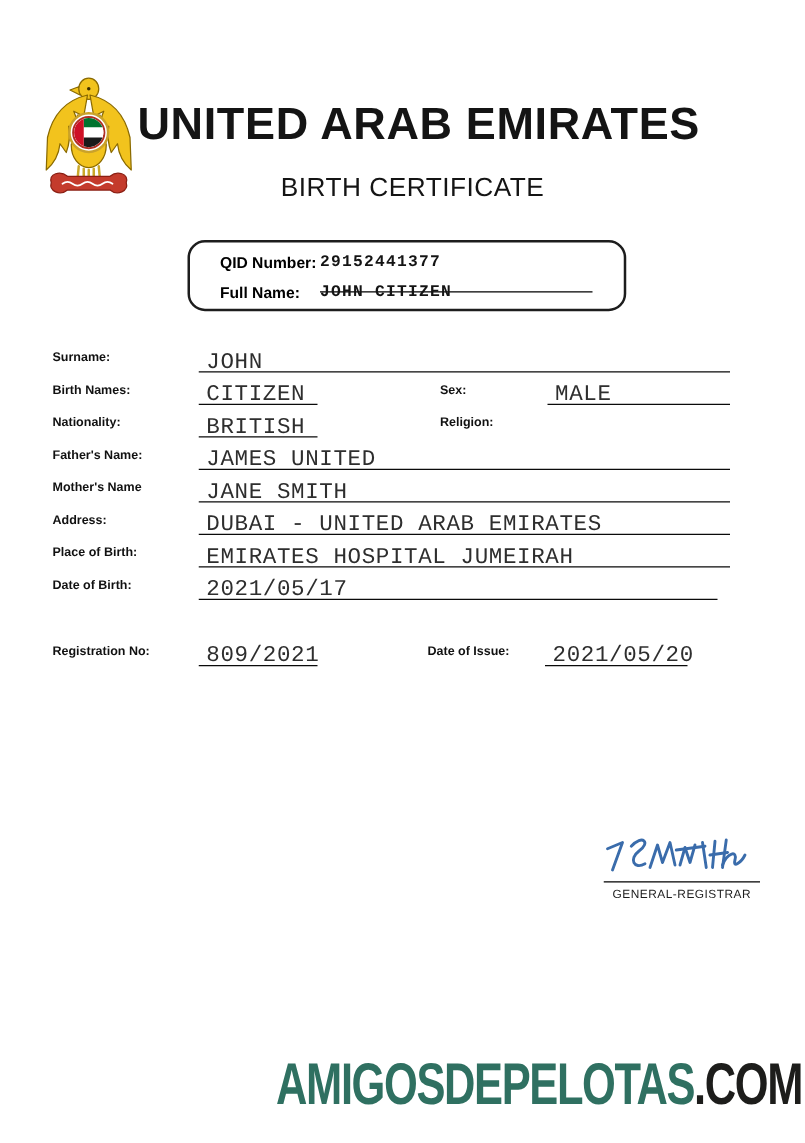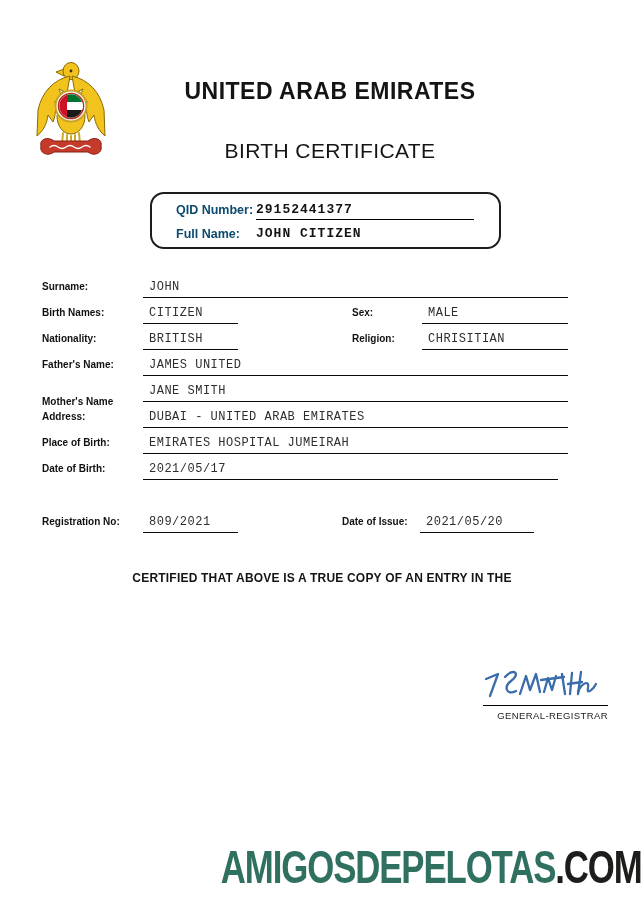--- a/index.html
+++ b/index.html
@@ -5,55 +5,55 @@
   html,body{margin:0;padding:0;background:#ffffff;}
   .page{
     position:relative;
     width:644px;height:914px;
     background:#ffffff;
     font-family:"Liberation Sans","DejaVu Sans",sans-serif;
     overflow:hidden;
   }
   .country-title{
     position:absolute;left:110px;top:78px;width:440px;
-    text-align:center;font-size:23px;font-weight:bold;color:#141414;
+    text-align:center;font-size:36px;font-weight:bold;color:#141414;
     letter-spacing:0.5px;white-space:nowrap;
   }
   .doc-title{
     position:absolute;left:110px;top:139px;width:440px;
     text-align:center;font-size:21px;font-weight:normal;color:#141414;
     letter-spacing:0.4px;white-space:nowrap;
   }
   .emblem{position:absolute;left:33px;top:60px;width:76px;height:104px;}
   .qid-box{
     position:absolute;left:150px;top:192px;width:347px;height:53px;
     border:2px solid #1d1d1d;border-radius:14px;background:#fff;
   }
-  .qid-box .lbl{position:absolute;font-size:12.5px;font-weight:bold;color:#0c4a6e;white-space:nowrap;}
+  .qid-box .lbl{position:absolute;font-size:12.5px;font-weight:bold;color:#000000;white-space:nowrap;}
   .qid-box .val{
     position:absolute;font-family:"Liberation Mono","DejaVu Sans Mono",monospace;
     font-size:13px;font-weight:bold;color:#141414;white-space:nowrap;letter-spacing:1px;
   }
   .qid-underline{border-bottom:1.5px solid #000;}
   .lbl{position:absolute;font-size:10px;font-weight:bold;color:#111;white-space:nowrap;}
   .fval{
     position:absolute;
     font-family:"Liberation Mono","DejaVu Sans Mono",monospace;
-    font-size:12px;color:#2e2e2e;white-space:nowrap;
+    font-size:18px;color:#2e2e2e;white-space:nowrap;
     border-bottom:1px solid #0a0a0a;
-    padding:0 0 3px 6px;height:14px;letter-spacing:0.5px;
+    padding:0 0 3px 6px;height:14px;letter-spacing:0.5px;margin-left:16px;
   }
   .cert-line{
     position:absolute;left:0;width:644px;text-align:center;
     font-size:12px;font-weight:bold;color:#141414;letter-spacing:0.2px;white-space:pre;
   }
   .sig-svg{position:absolute;left:478px;top:664px;width:122px;height:42px;}
   .sig-line{position:absolute;left:483px;top:705px;width:125px;border-top:1.5px solid #000;}
   .sig-title{
-    position:absolute;left:483px;top:710px;width:125px;text-align:right;
+    position:absolute;left:483px;top:710px;width:125px;text-align:center;
     font-size:9.5px;color:#1c1c1c;letter-spacing:0.4px;white-space:nowrap;
   }
   .watermark{
     position:absolute;right:2px;bottom:24px;
     font-weight:bold;font-size:47px;line-height:1;
     letter-spacing:-1.5px;white-space:nowrap;
     transform:scaleX(0.74);transform-origin:100% 50%;
   }
   .watermark .brand{}
   .watermark .tld{}
@@ -100,59 +100,57 @@
 
     <path d="M8,86 C6,79 15,76 21,81 L55,81 C61,76 70,79 68,86 C70,93 61,97 55,92 L21,92 C15,97 6,93 8,86 Z" fill="#C43B2C" stroke="#8B1E12" stroke-width="1"></path>
     <path d="M17,87 q4,-3 8,0 t8,0 t8,0 t8,0 t8,0" stroke="#ffffff" stroke-width="1.4" fill="none" stroke-linecap="round"></path>
   </svg>
 
   <div class="country-title">UNITED ARAB EMIRATES</div>
   <div class="doc-title">BIRTH CERTIFICATE</div>
 
   <div class="qid-box">
     <span class="lbl" style="left:24px;top:9px">QID Number:</span>
-    <span class="val qid-underline" style="left:104px;top:8px;width:218px;padding-bottom:2px">29152441377</span>
+    <span class="val qid-underline" style="left:104px;top:8px;width:218px;padding-bottom:16px">29152441377</span>
     <span class="lbl" style="left:24px;top:33px">Full Name:</span>
     <span class="val" style="left:104px;top:32px">JOHN CITIZEN</span>
   </div>
 
   <span class="lbl" style="left:42px;top:281px">Surname:</span>
   <span class="fval" style="left:143px;top:280px;width:419px">JOHN</span>
 
   <span class="lbl" style="left:42px;top:307px">Birth Names:</span>
   <span class="fval" style="left:143px;top:306px;width:89px">CITIZEN</span>
   <span class="lbl" style="left:352px;top:307px">Sex:</span>
   <span class="fval" style="left:422px;top:306px;width:140px">MALE</span>
 
   <span class="lbl" style="left:42px;top:333px">Nationality:</span>
   <span class="fval" style="left:143px;top:332px;width:89px">BRITISH</span>
   <span class="lbl" style="left:352px;top:333px">Religion:</span>
-  <span class="fval" style="left:422px;top:332px;width:140px">CHRISITIAN</span>
 
   <span class="lbl" style="left:42px;top:359px">Father's Name:</span>
   <span class="fval" style="left:143px;top:358px;width:419px">JAMES UNITED</span>
 
-  <span class="lbl" style="left:42px;top:396px">Mother's Name</span>
+  <span class="lbl" style="left:42px;top:385px">Mother's Name</span>
   <span class="fval" style="left:143px;top:384px;width:419px">JANE SMITH</span>
 
   <span class="lbl" style="left:42px;top:411px">Address:</span>
   <span class="fval" style="left:143px;top:410px;width:419px">DUBAI - UNITED ARAB EMIRATES</span>
 
   <span class="lbl" style="left:42px;top:437px">Place of Birth:</span>
   <span class="fval" style="left:143px;top:436px;width:419px">EMIRATES HOSPITAL JUMEIRAH</span>
 
   <span class="lbl" style="left:42px;top:463px">Date of  Birth:</span>
   <span class="fval" style="left:143px;top:462px;width:409px">2021/05/17</span>
 
   <span class="lbl" style="left:42px;top:516px">Registration No:</span>
   <span class="fval" style="left:143px;top:515px;width:89px">809/2021</span>
   <span class="lbl" style="left:342px;top:516px">Date of Issue:</span>
   <span class="fval" style="left:420px;top:515px;width:108px">2021/05/20</span>
 
-  <div class="cert-line" style="top:571px">CERTIFIED THAT ABOVE IS A TRUE COPY OF AN ENTRY IN THE</div>
 
   <svg class="sig-svg" viewBox="0 0 122 42" xmlns="http://www.w3.org/2000/svg">
     <g fill="none" stroke="#3a6cab" stroke-width="2.3" stroke-linecap="round" stroke-linejoin="round">
       <path d="M8,15 L20,10 L12,32"></path>
       <path d="M27,13 C36,3 43,10 33,17 C25,23 29,32 38,27"></path>
       <path d="M42,30 L48,12 L52,26 L58,10 L62,28"></path>
       <path d="M66,28 L70,14 L74,26 L78,12"></path>
       <path d="M84,10 L87,30"></path>
       <path d="M94,9 L92,30"></path>
       <path d="M103,8 L100,30"></path>

